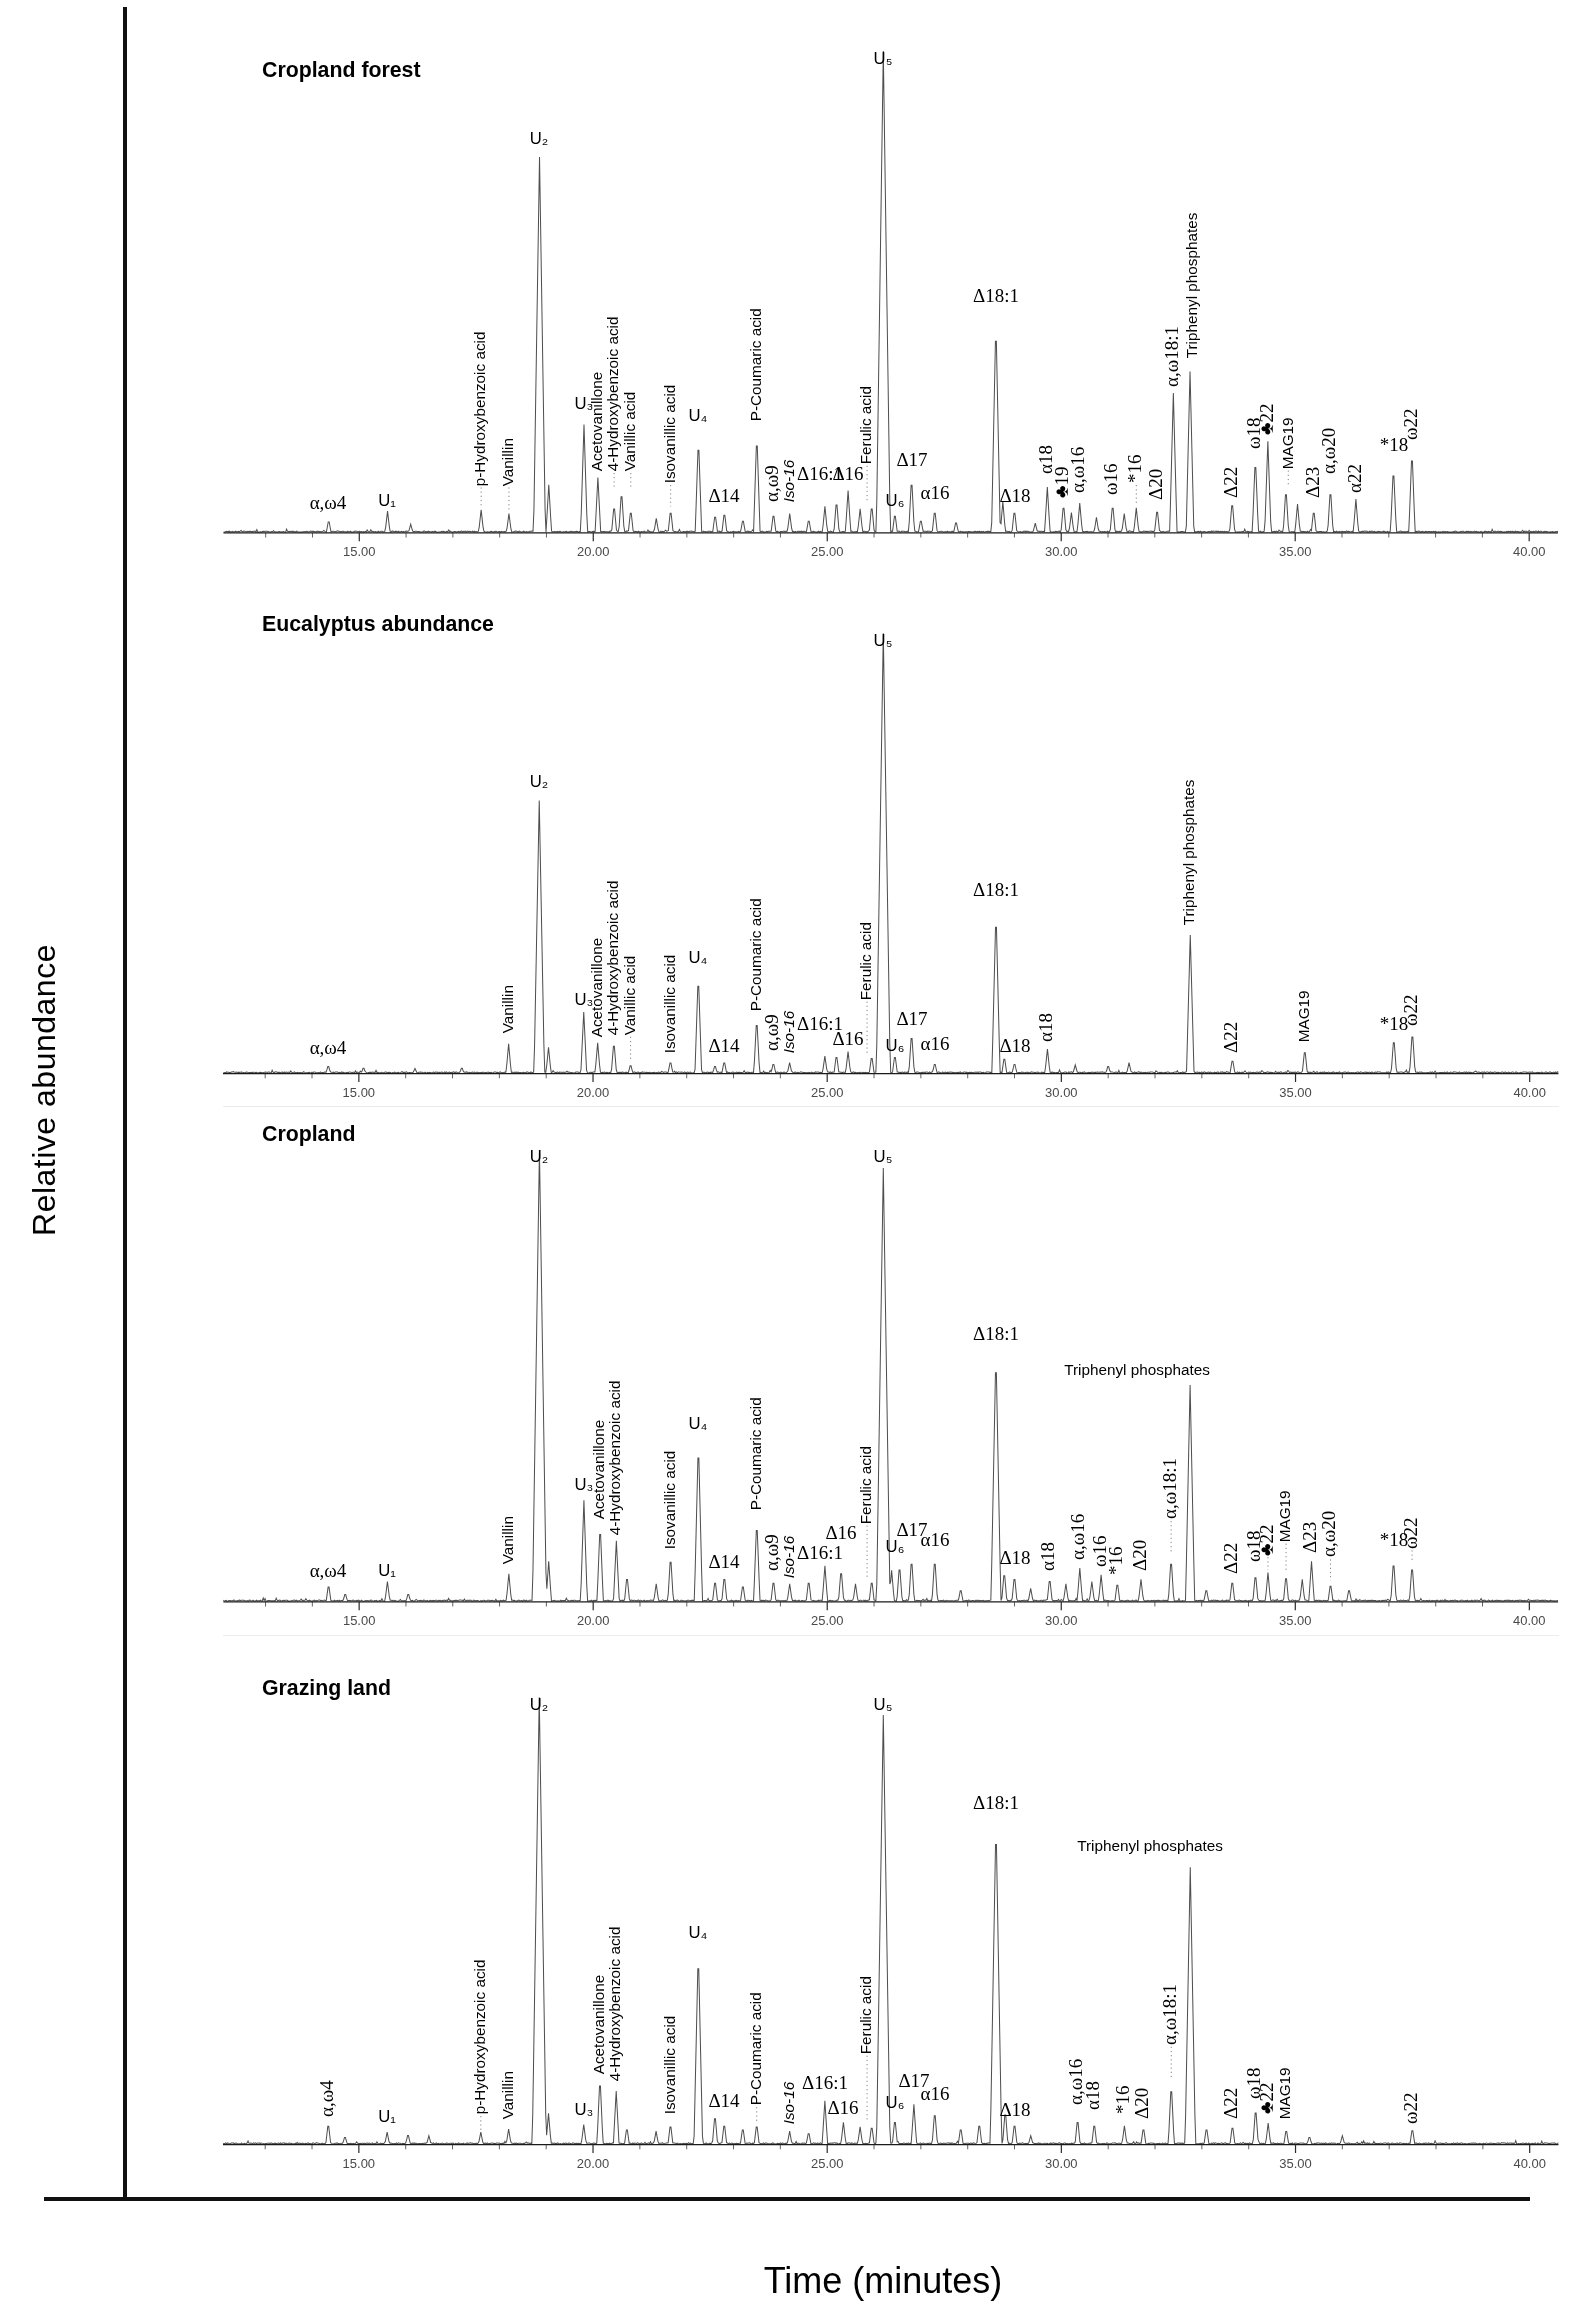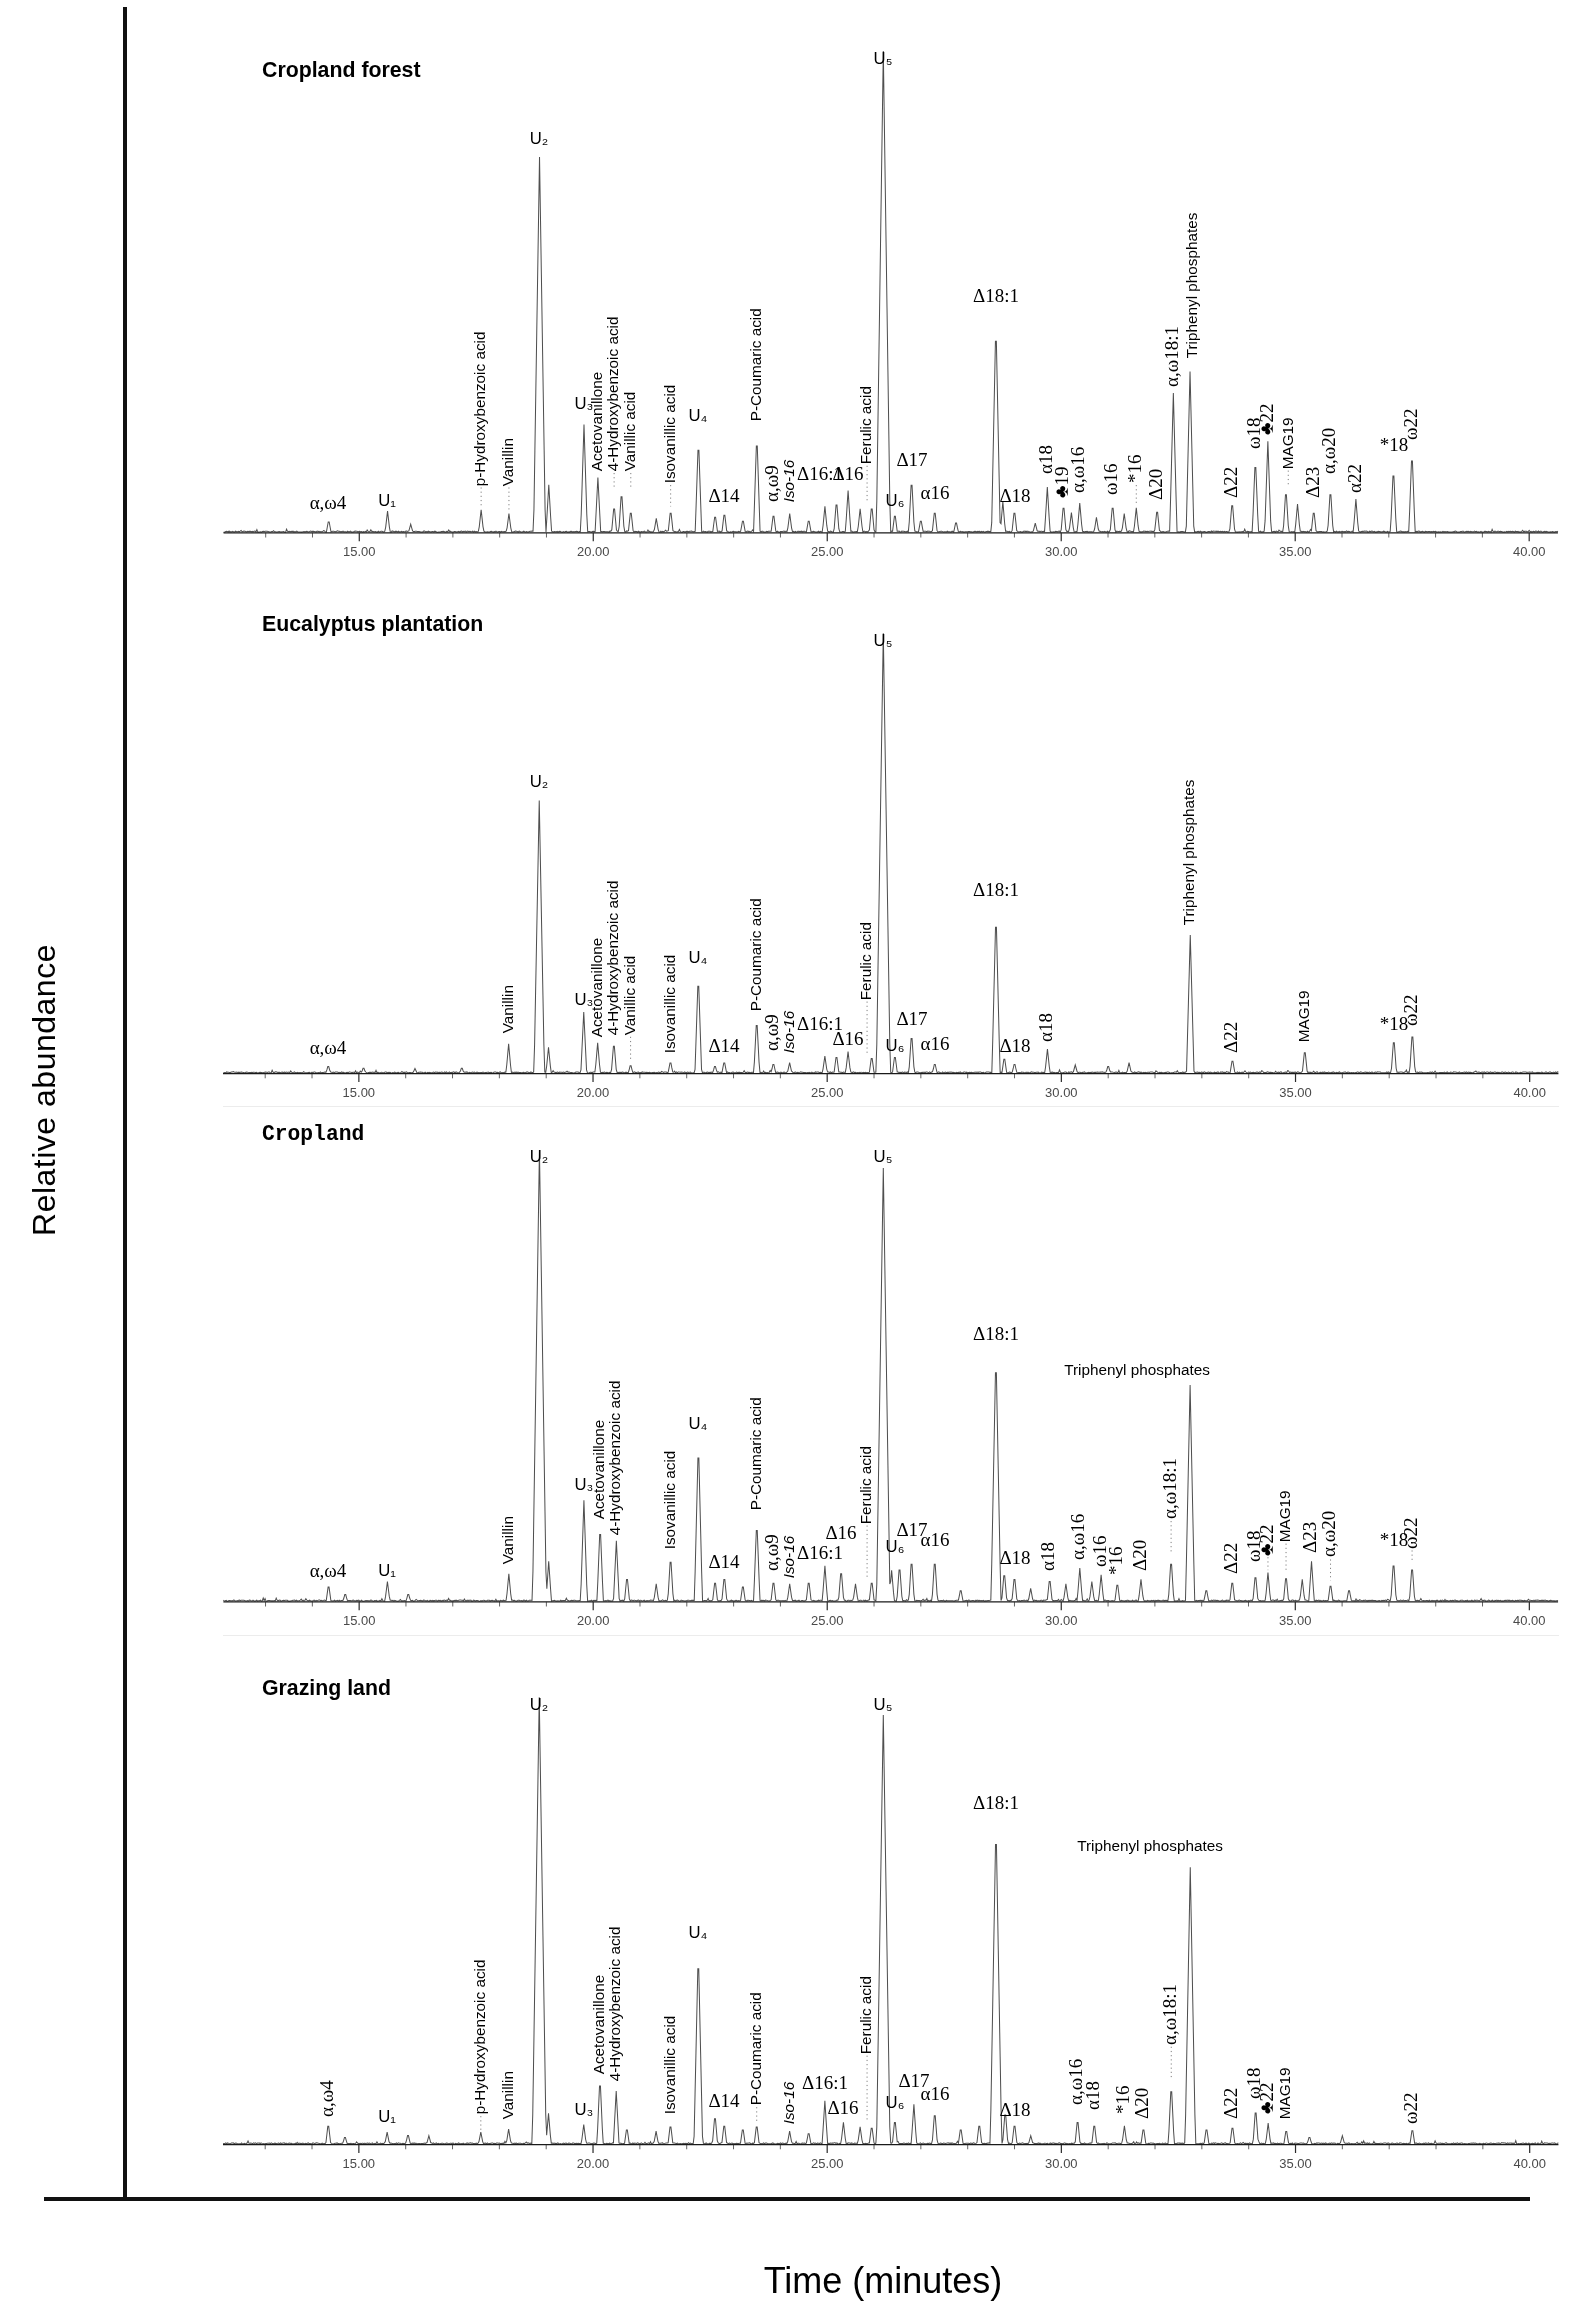--- a/index.html
+++ b/index.html
@@ -180,21 +180,21 @@
         <div class="lab s" style="left: 689px; bottom: 83px;">Δ17</div>
         <div class="lab s" style="left: 712px; bottom: 58px;">α16</div>
         <div class="lab s" style="left: 773px; bottom: 212px;">Δ18:1</div>
         <div class="lab s" style="left: 792px; bottom: 56px;">Δ18</div>
         <div class="lab v s" style="left: 832px; bottom: 69px;">α18</div>
         <div class="lab v" style="left: 973px; bottom: 186px;">Triphenyl phosphates</div>
         <div class="lab v s" style="left: 1017px; bottom: 58px;">Δ22</div>
         <div class="lab v" style="left: 1088px; bottom: 69px;">MAG19</div>
         <div class="lab s" style="left: 1171px; bottom: 78px;">*18</div>
         <div class="lab v s" style="left: 1197px; bottom: 85px;">ω22</div>
-        <div class="ptitle" style="top: -21px;">Eucalyptus plantation</div>
+        <div class="ptitle" style="top: -21px;">Eucalyptus abundance</div>
       </div>
       <div class="panel" style="top: 1150px; height: 489px;">
         <svg width="1341" height="488" viewBox="0 0 2892 1053">
           <polyline points="0,971.4 2,973.2 4,972.5 6,971.6 8,973.5 10,973.5 12,972.0 14,972.1 16,972.4 18,972.6 20,972.7 22,971.3 24,971.7 26,973.3 28,972.9 30,972.3 32,973.1 34,970.9 36,972.4 38,971.5 40,971.5 42,971.5 44,971.6 46,971.9 48,973.1 50,973.0 52,972.2 54,973.5 56,971.2 58,971.4 60,972.7 62,973.2 64,971.5 66,972.9 68,973.4 70,972.6 72,971.3 74,973.4 76,972.8 78,972.4 80,971.2 82,973.3 84,972.7 86,966.9 88,972.5 90,967.8 92,973.3 94,973.5 96,972.2 98,972.1 100,971.9 102,972.7 104,972.9 106,972.8 108,972.9 110,972.2 112,972.8 114,967.0 116,971.5 118,972.7 120,971.5 122,971.2 124,973.1 126,973.2 128,971.9 130,971.4 132,972.0 134,971.6 136,971.4 138,971.7 140,973.4 142,973.2 144,973.5 146,972.4 148,972.4 150,971.6 152,971.5 154,971.3 156,972.8 158,971.4 160,973.0 162,972.8 164,972.5 166,971.2 168,969.1 170,972.6 172,971.4 174,973.2 176,971.8 178,968.3 180,971.3 182,972.0 184,973.1 186,971.2 188,972.6 190,973.3 192,973.4 194,971.8 196,971.2 198,973.3 200,971.9 202,973.1 204,971.8 206,971.1 208,971.2 210,972.5 212,971.9 214,972.9 216,971.8 218,971.1 220,972.0 222,972.1 224,957.7 226,943.2 228,943.2 230,957.7 232,972.1 234,972.4 236,973.3 238,972.6 240,971.3 242,973.3 244,972.3 246,971.5 248,973.4 250,971.3 252,973.5 254,972.0 256,972.0 258,971.9 260,966.8 262,959.3 264,959.3 266,966.8 268,973.0 270,972.1 272,972.1 274,972.1 276,972.5 278,971.9 280,971.1 282,972.1 284,972.4 286,973.2 288,971.8 290,972.3 292,971.2 294,973.0 296,973.2 298,971.3 300,973.1 302,973.5 304,973.4 306,972.4 308,971.9 310,972.5 312,972.2 314,973.0 316,972.8 318,971.3 320,971.5 322,972.9 324,973.5 326,972.1 328,972.4 330,971.9 332,973.4 334,973.1 336,973.1 338,971.6 340,972.9 342,968.3 344,972.3 346,973.2 348,973.4 350,963.3 352,947.2 354,931.1 356,947.2 358,963.3 360,971.4 362,971.4 364,971.9 366,971.8 368,973.4 370,971.6 372,972.6 374,972.9 376,973.5 378,973.0 380,971.7 382,969.9 384,972.9 386,972.9 388,972.9 390,972.3 392,972.8 394,973.3 396,966.8 398,959.3 400,959.3 402,966.8 404,971.8 406,972.3 408,971.5 410,973.5 412,973.3 414,971.9 416,969.7 418,971.3 420,972.4 422,972.3 424,971.9 426,971.8 428,972.7 430,972.9 432,971.1 434,971.4 436,972.9 438,973.1 440,971.7 442,973.4 444,973.5 446,971.7 448,972.1 450,973.2 452,971.9 454,972.8 456,971.9 458,971.4 460,971.5 462,973.2 464,971.5 466,972.1 468,971.7 470,973.4 472,971.7 474,973.0 476,971.3 478,971.4 480,972.5 482,971.2 484,972.1 486,967.8 488,971.6 490,971.8 492,973.2 494,972.8 496,973.1 498,971.6 500,972.5 502,971.3 504,971.9 506,972.6 508,971.4 510,971.2 512,971.1 514,971.6 516,971.6 518,972.7 520,968.9 522,972.1 524,972.8 526,971.4 528,972.7 530,971.2 532,971.9 534,971.2 536,973.4 538,973.3 540,971.2 542,972.1 544,973.1 546,972.2 548,972.1 550,972.6 552,973.5 554,973.1 556,972.1 558,973.3 560,971.8 562,971.4 564,972.2 566,973.0 568,972.6 570,971.6 572,971.7 574,971.7 576,973.2 578,971.9 580,971.6 582,972.5 584,972.5 586,973.3 588,969.6 590,973.4 592,972.5 594,972.7 596,973.5 598,971.5 600,972.2 602,972.8 604,971.4 606,972.0 608,972.7 610,971.9 612,957.6 614,936.1 616,914.5 618,936.1 620,957.6 622,971.4 624,971.1 626,972.3 628,971.6 630,972.9 632,973.4 634,972.9 636,971.7 638,971.4 640,972.1 642,972.6 644,972.2 646,973.2 648,971.3 650,971.6 652,973.2 654,971.5 656,973.4 658,973.4 660,971.5 662,971.5 664,971.5 666,971.7 668,910.0 670,780.0 672,650.0 674,520.0 676,390.0 678,260.0 680,130.0 682,0.0 684,130.0 686,260.0 688,390.0 690,520.0 692,650.0 694,780.0 696,910.0 698,946.7 700,917.0 702,887.3 704,917.0 706,946.7 708,973.2 710,972.6 712,972.5 714,971.5 716,972.3 718,973.4 720,972.9 722,972.6 724,972.9 726,973.3 728,971.3 730,973.1 732,972.2 734,972.0 736,972.3 738,972.0 740,967.2 742,971.1 744,971.9 746,972.7 748,973.2 750,972.2 752,971.8 754,972.7 756,971.6 758,971.6 760,972.2 762,972.5 764,972.6 766,972.8 768,972.0 770,972.1 772,937.2 774,876.7 776,816.1 778,755.6 780,816.1 782,876.7 784,937.2 786,973.3 788,973.0 790,972.5 792,973.0 794,971.4 796,973.4 798,972.0 800,971.8 802,972.7 804,971.7 806,972.0 808,930.8 810,880.2 812,829.7 814,829.7 816,880.2 818,930.8 820,972.8 822,973.3 824,972.4 826,973.1 828,972.0 830,971.2 832,973.3 834,972.2 836,973.4 838,973.2 840,973.2 842,967.7 844,926.3 846,884.8 848,843.4 850,884.8 852,926.3 854,967.7 856,973.4 858,971.7 860,971.9 862,971.3 864,973.5 866,968.7 868,947.8 870,926.9 872,926.9 874,947.8 876,968.7 878,973.0 880,971.1 882,971.7 884,972.4 886,971.4 888,971.8 890,972.1 892,973.1 894,971.7 896,971.2 898,973.0 900,971.4 902,971.8 904,973.2 906,972.4 908,971.4 910,973.4 912,973.1 914,972.1 916,972.8 918,972.6 920,972.2 922,971.3 924,971.7 926,971.5 928,972.3 930,964.9 932,950.4 934,936.0 936,950.4 938,964.9 940,973.0 942,972.8 944,973.1 946,971.7 948,970.6 950,972.7 952,972.7 954,971.5 956,972.8 958,971.5 960,957.2 962,923.4 964,889.5 966,889.5 968,923.4 970,957.2 972,973.0 974,971.3 976,973.3 978,971.3 980,971.2 982,972.3 984,973.5 986,973.4 988,971.3 990,972.3 992,972.5 994,972.4 996,973.4 998,972.7 1000,972.2 1002,971.5 1004,971.4 1006,971.8 1008,972.5 1010,971.6 1012,971.8 1014,971.8 1016,971.9 1018,909.7 1020,828.1 1022,746.4 1024,664.8 1026,664.8 1028,746.4 1030,828.1 1032,909.7 1034,973.3 1036,972.8 1038,971.9 1040,972.3 1042,973.0 1044,971.5 1046,967.6 1048,972.9 1050,972.3 1052,973.2 1054,972.2 1056,970.6 1058,952.8 1060,935.1 1062,935.1 1064,952.8 1066,970.6 1068,973.0 1070,972.9 1072,972.1 1074,972.3 1076,968.7 1078,947.8 1080,926.9 1082,926.9 1084,947.8 1086,968.7 1088,972.5 1090,973.2 1092,973.2 1094,972.9 1096,971.3 1098,971.9 1100,973.2 1102,972.9 1104,973.0 1106,971.5 1108,972.1 1110,973.3 1112,972.4 1114,973.2 1116,972.1 1118,957.7 1120,943.2 1122,943.2 1124,957.7 1126,971.5 1128,972.4 1130,972.8 1132,971.1 1134,972.3 1136,972.3 1138,973.2 1140,971.7 1142,973.3 1144,972.9 1146,926.3 1148,873.6 1150,821.0 1152,821.0 1154,873.6 1156,926.3 1158,971.9 1160,973.0 1162,971.5 1164,972.6 1166,971.5 1168,972.8 1170,971.1 1172,971.5 1174,971.8 1176,973.3 1178,973.2 1180,972.0 1182,970.6 1184,952.8 1186,935.1 1188,935.1 1190,952.8 1192,970.6 1194,972.5 1196,971.6 1198,971.6 1200,972.5 1202,972.5 1204,972.7 1206,972.6 1208,972.1 1210,973.3 1212,971.9 1214,973.2 1216,972.8 1218,964.9 1220,950.4 1222,936.0 1224,950.4 1226,964.9 1228,972.0 1230,972.1 1232,972.1 1234,971.4 1236,973.5 1238,972.7 1240,972.4 1242,971.3 1244,973.5 1246,973.0 1248,972.0 1250,972.2 1252,972.9 1254,973.0 1256,971.7 1258,970.6 1260,952.8 1262,935.1 1264,935.1 1266,952.8 1268,970.6 1270,971.9 1272,972.8 1274,971.7 1276,973.2 1278,973.0 1280,973.0 1282,972.8 1284,971.4 1286,972.0 1288,971.6 1290,971.5 1292,972.5 1294,950.8 1296,923.9 1298,897.0 1300,923.9 1302,950.8 1304,972.8 1306,973.1 1308,971.9 1310,971.6 1312,973.0 1314,972.2 1316,973.1 1318,973.0 1320,973.0 1322,972.8 1324,971.3 1326,971.4 1328,965.5 1330,940.0 1332,914.6 1334,914.6 1336,940.0 1338,965.5 1340,971.4 1342,971.6 1344,973.5 1346,973.2 1348,971.6 1350,971.5 1352,973.2 1354,971.5 1356,971.9 1358,971.4 1360,964.9 1362,950.4 1364,936.0 1366,950.4 1368,964.9 1370,973.2 1372,972.6 1374,971.7 1376,971.5 1378,973.2 1380,972.3 1382,971.3 1384,973.1 1386,971.2 1388,972.8 1390,972.4 1392,971.2 1394,970.6 1396,952.8 1398,935.1 1400,935.1 1402,952.8 1404,970.6 1406,971.7 1408,972.5 1410,936.5 1412,808.3 1414,680.1 1416,551.9 1418,423.7 1420,295.4 1422,167.2 1424,39.0 1426,167.2 1428,295.4 1430,423.7 1432,551.9 1434,680.1 1436,808.3 1438,936.5 1440,930.7 1442,906.8 1444,930.7 1446,954.6 1448,972.0 1450,973.0 1452,973.3 1454,963.0 1456,934.6 1458,906.3 1460,906.3 1462,934.6 1464,963.0 1466,972.6 1468,971.9 1470,972.4 1472,973.3 1474,970.5 1476,971.8 1478,971.4 1480,958.8 1482,926.3 1484,893.8 1486,893.8 1488,926.3 1490,958.8 1492,972.9 1494,973.0 1496,971.7 1498,972.1 1500,971.9 1502,972.2 1504,973.0 1506,971.9 1508,971.4 1510,969.6 1512,972.6 1514,971.1 1516,971.7 1518,967.8 1520,973.4 1522,971.8 1524,973.3 1526,971.6 1528,973.2 1530,958.8 1532,926.3 1534,893.8 1536,893.8 1538,926.3 1540,958.8 1542,971.3 1544,972.7 1546,972.4 1548,972.1 1550,972.0 1552,972.7 1554,971.3 1556,973.1 1558,973.4 1560,971.7 1562,972.4 1564,972.5 1566,972.7 1568,972.6 1570,972.4 1572,972.4 1574,972.7 1576,973.0 1578,972.9 1580,972.2 1582,971.6 1584,971.5 1586,971.5 1588,962.3 1590,951.3 1592,951.3 1594,962.3 1596,973.0 1598,973.1 1600,972.5 1602,971.9 1604,971.6 1606,973.1 1608,971.3 1610,971.5 1612,973.5 1614,972.7 1616,972.0 1618,972.3 1620,972.7 1622,973.4 1624,971.4 1626,972.4 1628,971.2 1630,972.8 1632,971.6 1634,972.4 1636,972.2 1638,972.5 1640,971.6 1642,973.3 1644,972.7 1646,972.9 1648,972.7 1650,972.0 1652,972.1 1654,971.8 1656,971.3 1658,892.6 1660,789.6 1662,686.5 1664,583.5 1666,480.5 1668,480.5 1670,583.5 1672,686.5 1674,789.6 1676,892.6 1678,972.3 1680,966.6 1682,942.7 1684,918.7 1686,918.7 1688,942.7 1690,966.6 1692,972.1 1694,972.0 1696,973.2 1698,971.6 1700,972.0 1702,967.8 1704,947.8 1706,926.9 1708,926.9 1710,947.8 1712,968.7 1714,972.4 1716,972.5 1718,972.0 1720,973.4 1722,972.2 1724,972.2 1726,972.2 1728,971.2 1730,972.4 1732,972.1 1734,971.2 1736,973.4 1738,967.8 1740,956.8 1742,945.8 1744,956.8 1746,967.8 1748,973.4 1750,971.3 1752,972.0 1754,971.5 1756,973.1 1758,972.4 1760,972.4 1762,972.9 1764,971.5 1766,971.5 1768,973.5 1770,971.3 1772,971.7 1774,971.4 1776,970.4 1778,969.7 1780,950.4 1782,931.0 1784,931.0 1786,950.4 1788,969.7 1790,972.4 1792,972.3 1794,972.8 1796,972.1 1798,971.9 1800,972.0 1802,969.7 1804,973.4 1806,972.3 1808,970.1 1810,971.8 1812,973.0 1814,964.9 1816,950.4 1818,936.0 1820,950.4 1822,964.9 1824,973.3 1826,971.8 1828,972.2 1830,972.5 1832,972.5 1834,972.9 1836,972.2 1838,972.1 1840,967.8 1842,972.1 1844,952.7 1846,927.3 1848,901.9 1850,927.3 1852,952.7 1854,972.2 1856,971.8 1858,972.4 1860,973.1 1862,971.9 1864,968.5 1866,973.4 1868,971.6 1870,963.3 1872,947.2 1874,931.1 1876,947.2 1878,963.3 1880,972.0 1882,972.1 1884,971.8 1886,972.4 1888,972.2 1890,958.3 1892,937.4 1894,916.5 1896,937.4 1898,958.3 1900,973.1 1902,971.3 1904,971.7 1906,973.0 1908,971.9 1910,972.0 1912,973.3 1914,972.9 1916,972.6 1918,972.0 1920,973.3 1922,972.8 1924,971.2 1926,955.3 1928,939.2 1930,939.2 1932,955.3 1934,971.4 1936,973.4 1938,971.6 1940,972.5 1942,972.7 1944,973.4 1946,972.2 1948,973.4 1950,971.7 1952,971.7 1954,973.2 1956,972.5 1958,973.0 1960,973.1 1962,971.3 1964,973.3 1966,973.1 1968,971.7 1970,971.3 1972,973.4 1974,973.3 1976,961.7 1978,944.0 1980,926.3 1982,944.0 1984,961.7 1986,971.2 1988,973.4 1990,972.8 1992,973.5 1994,971.8 1996,972.6 1998,972.6 2000,973.3 2002,971.6 2004,972.5 2006,971.9 2008,971.7 2010,973.4 2012,971.6 2014,972.6 2016,971.6 2018,971.8 2020,972.1 2022,972.5 2024,972.4 2026,972.0 2028,971.3 2030,973.0 2032,971.5 2034,972.1 2036,971.6 2038,973.1 2040,958.8 2042,926.3 2044,893.8 2046,893.8 2048,926.3 2050,958.8 2052,973.3 2054,973.2 2056,972.9 2058,972.5 2060,973.1 2062,968.2 2064,973.4 2066,973.4 2068,973.2 2070,972.1 2072,973.1 2074,972.7 2076,972.0 2078,889.0 2080,793.5 2082,698.0 2084,602.5 2086,507.0 2088,602.5 2090,698.0 2092,793.5 2094,889.0 2096,972.1 2098,972.9 2100,971.6 2102,973.1 2104,972.3 2106,972.1 2108,971.4 2110,972.0 2112,971.6 2114,973.3 2116,971.4 2118,962.3 2120,951.3 2122,951.3 2124,962.3 2126,972.1 2128,972.4 2130,973.2 2132,971.3 2134,972.3 2136,971.2 2138,972.2 2140,971.2 2142,972.4 2144,971.4 2146,972.0 2148,972.6 2150,973.0 2152,973.1 2154,971.8 2156,971.2 2158,973.2 2160,972.8 2162,973.1 2164,971.3 2166,971.9 2168,971.1 2170,972.9 2172,970.6 2174,952.8 2176,935.1 2178,935.1 2180,952.8 2182,970.6 2184,971.6 2186,972.3 2188,972.9 2190,972.0 2192,971.3 2194,972.1 2196,972.2 2198,973.3 2200,972.8 2202,973.3 2204,972.2 2206,971.7 2208,973.2 2210,973.2 2212,972.3 2214,973.5 2216,971.6 2218,971.7 2220,972.6 2222,967.7 2224,945.3 2226,922.8 2228,922.8 2230,945.3 2232,967.7 2234,971.5 2236,972.5 2238,972.3 2240,973.1 2242,972.7 2244,972.5 2246,973.2 2248,971.4 2250,956.5 2252,934.1 2254,911.6 2256,934.1 2258,956.5 2260,971.8 2262,972.2 2264,971.2 2266,971.1 2268,972.7 2270,971.3 2272,972.2 2274,969.4 2276,973.4 2278,973.4 2280,972.3 2282,972.1 2284,971.5 2286,972.3 2288,968.3 2290,946.8 2292,925.3 2294,925.3 2296,946.8 2298,968.3 2300,972.2 2302,973.4 2304,973.4 2306,971.1 2308,971.1 2310,972.6 2312,972.2 2314,971.7 2316,973.1 2318,972.7 2320,971.5 2322,971.3 2324,961.7 2326,944.0 2328,926.3 2330,944.0 2332,961.7 2334,971.1 2336,971.1 2338,971.8 2340,973.1 2342,973.4 2344,946.7 2346,917.0 2348,887.3 2350,917.0 2352,946.7 2354,972.6 2356,973.5 2358,971.4 2360,972.0 2362,972.0 2364,971.1 2366,973.4 2368,971.8 2370,973.5 2372,972.7 2374,971.8 2376,973.1 2378,972.3 2380,972.8 2382,972.3 2384,971.8 2386,956.7 2388,941.6 2390,941.6 2392,956.7 2394,971.8 2396,971.3 2398,971.9 2400,972.9 2402,972.7 2404,973.3 2406,971.2 2408,972.0 2410,973.0 2412,973.3 2414,973.1 2416,973.2 2418,972.6 2420,972.4 2422,972.4 2424,973.2 2426,962.3 2428,951.3 2430,951.3 2432,962.3 2434,972.0 2436,972.7 2438,972.7 2440,972.6 2442,973.2 2444,968.9 2446,972.8 2448,971.1 2450,972.7 2452,970.2 2454,971.4 2456,972.2 2458,972.4 2460,971.7 2462,972.2 2464,971.3 2466,971.9 2468,973.2 2470,971.9 2472,972.7 2474,971.7 2476,972.0 2478,971.8 2480,971.7 2482,971.9 2484,972.0 2486,972.2 2488,973.2 2490,973.1 2492,972.4 2494,972.2 2496,972.7 2498,973.1 2500,971.7 2502,972.5 2504,971.6 2506,971.9 2508,971.1 2510,972.5 2512,969.5 2514,970.2 2516,972.0 2518,972.2 2520,960.2 2522,929.1 2524,897.9 2526,897.9 2528,929.1 2530,960.2 2532,971.3 2534,971.9 2536,972.6 2538,972.5 2540,971.2 2542,972.1 2544,972.6 2546,971.3 2548,972.5 2550,972.1 2552,971.9 2554,971.7 2556,971.3 2558,972.9 2560,963.0 2562,934.6 2564,906.3 2566,906.3 2568,934.6 2570,963.0 2572,972.1 2574,972.7 2576,971.7 2578,972.1 2580,972.8 2582,971.2 2584,967.7 2586,971.8 2588,972.4 2590,971.9 2592,972.4 2594,972.5 2596,972.1 2598,972.3 2600,973.3 2602,971.6 2604,973.2 2606,973.0 2608,971.7 2610,973.2 2612,972.3 2614,972.8 2616,972.7 2618,971.7 2620,971.8 2622,973.3 2624,973.4 2626,971.6 2628,973.5 2630,971.2 2632,971.8 2634,973.2 2636,969.7 2638,973.1 2640,971.7 2642,972.4 2644,973.4 2646,972.8 2648,971.7 2650,973.1 2652,971.5 2654,972.4 2656,971.6 2658,971.2 2660,972.6 2662,972.2 2664,973.0 2666,973.3 2668,972.5 2670,971.4 2672,971.5 2674,971.7 2676,972.5 2678,973.2 2680,972.2 2682,972.8 2684,971.5 2686,973.4 2688,972.4 2690,972.6 2692,973.1 2694,971.4 2696,973.1 2698,973.1 2700,971.2 2702,972.1 2704,971.7 2706,971.6 2708,972.3 2710,972.8 2712,971.2 2714,968.1 2716,972.3 2718,971.8 2720,972.2 2722,971.1 2724,973.4 2726,973.0 2728,973.1 2730,971.3 2732,972.1 2734,973.3 2736,973.1 2738,971.4 2740,972.6 2742,973.3 2744,971.7 2746,972.5 2748,971.3 2750,973.1 2752,971.9 2754,972.4 2756,971.8 2758,973.3 2760,972.9 2762,973.0 2764,972.1 2766,971.7 2768,972.3 2770,971.2 2772,971.8 2774,971.8 2776,971.8 2778,972.9 2780,972.0 2782,971.4 2784,972.5 2786,973.3 2788,971.5 2790,972.4 2792,971.8 2794,972.3 2796,971.1 2798,972.2 2800,971.3 2802,972.3 2804,972.0 2806,973.2 2808,971.6 2810,972.8 2812,972.8 2814,972.0 2816,969.3 2818,971.6 2820,971.5 2822,972.1 2824,972.0 2826,972.4 2828,971.2 2830,973.0 2832,971.3 2834,971.5 2836,971.3 2838,971.7 2840,972.3 2842,972.2 2844,971.8 2846,971.8 2848,971.7 2850,972.2 2852,971.3 2854,972.0 2856,971.9 2858,972.7 2860,973.5 2862,971.9 2864,971.4 2866,972.0 2868,972.5 2870,972.8 2872,972.9 2874,973.2 2876,972.6 2878,972.5 2880,972.2" fill="none" stroke="#4f4f4f" stroke-width="2.2"></polyline>
           <line x1="0" y1="975" x2="2880" y2="975" stroke="#1a1a1a" stroke-width="3"></line>
           <line x1="91" y1="975" x2="91" y2="985" stroke="#2a2a2a" stroke-width="1.6"></line>
           <line x1="192" y1="975" x2="192" y2="985" stroke="#2a2a2a" stroke-width="1.6"></line>
           <line x1="394" y1="975" x2="394" y2="985" stroke="#2a2a2a" stroke-width="1.6"></line>
           <line x1="495" y1="975" x2="495" y2="985" stroke="#2a2a2a" stroke-width="1.6"></line>
           <line x1="596" y1="975" x2="596" y2="985" stroke="#2a2a2a" stroke-width="1.6"></line>
@@ -264,21 +264,21 @@
         <div class="lab v s" style="left: 956px; bottom: 120px;">α,ω18:1</div>
         <div class="lab" style="left: 914px; bottom: 262px;">Triphenyl phosphates</div>
         <div class="lab v s" style="left: 1017px; bottom: 65px;">Δ22</div>
         <div class="lab v s" style="left: 1040px; bottom: 77px;">ω18</div>
         <div class="lab v s" style="left: 1053px; bottom: 83px;">♣22</div>
         <div class="lab v" style="left: 1069px; bottom: 97px;">MAG19</div>
         <div class="lab v s" style="left: 1096px; bottom: 86px;">Δ23</div>
         <div class="lab v s" style="left: 1115px; bottom: 82px;">α,ω20</div>
         <div class="lab s" style="left: 1171px; bottom: 90px;">*18</div>
         <div class="lab v s" style="left: 1197px; bottom: 90px;">ω22</div>
-        <div class="ptitle" style="top: -28px; font-family: Liberation Mono, monospace;">Cropland</div>
+        <div class="ptitle" style="top: -28px;">Cropland</div>
       </div>
       <div class="panel" style="top: 1697px; height: 485px;">
         <svg width="1341" height="484" viewBox="0 0 2892 1043">
           <polyline points="0,962.6 2,963.0 4,962.7 6,961.4 8,962.8 10,961.3 12,962.2 14,962.8 16,963.3 18,961.3 20,961.6 22,961.2 24,963.0 26,961.8 28,961.6 30,962.2 32,963.4 34,963.2 36,963.0 38,963.5 40,961.3 42,963.4 44,963.2 46,962.1 48,963.0 50,962.6 52,961.6 54,957.3 56,962.0 58,961.9 60,961.5 62,962.2 64,962.7 66,961.2 68,962.4 70,961.2 72,962.7 74,961.5 76,962.1 78,961.2 80,963.3 82,961.2 84,962.3 86,963.3 88,962.5 90,963.4 92,962.5 94,962.4 96,962.0 98,962.1 100,961.6 102,962.9 104,961.3 106,962.5 108,962.4 110,963.2 112,961.5 114,963.1 116,962.4 118,962.0 120,961.4 122,963.4 124,961.3 126,962.6 128,962.0 130,961.5 132,961.2 134,963.3 136,961.7 138,963.0 140,962.7 142,961.9 144,961.4 146,962.3 148,962.2 150,963.4 152,963.2 154,963.3 156,961.7 158,963.3 160,960.1 162,962.9 164,961.4 166,962.3 168,962.1 170,963.2 172,961.6 174,962.3 176,963.5 178,962.1 180,963.0 182,962.1 184,961.3 186,962.7 188,962.7 190,963.2 192,963.0 194,961.2 196,961.8 198,963.3 200,961.3 202,961.2 204,961.5 206,962.2 208,962.6 210,963.3 212,963.1 214,961.7 216,963.5 218,962.7 220,963.0 222,960.6 224,943.1 226,925.5 228,925.5 230,943.1 232,960.6 234,962.3 236,963.0 238,963.4 240,962.7 242,962.1 244,962.1 246,961.3 248,962.3 250,962.5 252,963.5 254,962.3 256,961.9 258,962.0 260,956.8 262,949.4 264,949.4 266,956.8 268,962.8 270,962.7 272,962.4 274,962.4 276,962.2 278,963.5 280,962.8 282,962.8 284,963.2 286,962.4 288,959.0 290,961.6 292,962.6 294,962.7 296,962.2 298,963.0 300,961.9 302,962.1 304,963.4 306,961.8 308,962.8 310,961.8 312,961.3 314,962.3 316,961.4 318,963.0 320,962.3 322,961.4 324,963.3 326,962.9 328,962.3 330,963.3 332,958.8 334,962.4 336,962.9 338,962.9 340,961.7 342,963.5 344,962.4 346,963.3 348,961.1 350,958.4 352,948.2 354,938.0 356,948.2 358,958.4 360,961.9 362,961.5 364,962.1 366,962.4 368,963.1 370,962.6 372,963.0 374,961.4 376,963.1 378,961.1 380,962.2 382,962.1 384,962.6 386,963.0 388,962.1 390,962.4 392,962.8 394,961.3 396,954.7 398,945.5 400,945.5 402,954.7 404,962.3 406,963.2 408,961.4 410,963.2 412,960.8 414,963.3 416,961.5 418,962.7 420,962.9 422,962.5 424,962.5 426,963.1 428,962.7 430,962.7 432,962.3 434,961.6 436,962.6 438,961.4 440,960.5 442,953.1 444,945.7 446,953.1 448,960.5 450,961.6 452,962.3 454,961.3 456,963.2 458,962.3 460,961.4 462,963.3 464,962.1 466,962.8 468,963.2 470,962.4 472,962.1 474,962.1 476,963.0 478,963.1 480,962.5 482,961.7 484,962.0 486,962.6 488,962.9 490,961.9 492,962.1 494,962.7 496,961.3 498,963.3 500,963.4 502,962.1 504,963.3 506,962.9 508,961.2 510,962.6 512,963.3 514,962.8 516,963.4 518,961.7 520,963.4 522,963.3 524,962.6 526,961.7 528,961.7 530,962.3 532,961.5 534,961.2 536,962.0 538,961.7 540,962.7 542,962.5 544,963.1 546,961.8 548,963.1 550,961.7 552,958.4 554,948.2 556,938.0 558,948.2 560,958.4 562,963.1 564,961.9 566,961.4 568,963.5 570,961.3 572,963.1 574,962.7 576,962.7 578,962.1 580,961.5 582,961.4 584,963.4 586,962.3 588,963.0 590,961.4 592,961.6 594,962.1 596,961.6 598,963.1 600,962.0 602,963.3 604,961.4 606,963.0 608,957.9 610,961.2 612,956.5 614,943.9 616,931.2 618,943.9 620,956.5 622,961.4 624,961.7 626,962.8 628,961.8 630,963.1 632,961.1 634,962.8 636,962.7 638,962.1 640,961.9 642,962.2 644,963.0 646,963.2 648,962.0 650,962.7 652,961.4 654,959.2 656,961.6 658,961.2 660,961.9 662,962.6 664,961.4 666,962.7 668,900.7 670,772.0 672,643.3 674,514.7 676,386.0 678,257.3 680,128.7 682,0.0 684,128.7 686,257.3 688,386.0 690,514.7 692,643.3 694,772.0 696,900.7 698,944.9 700,921.2 702,897.5 704,921.2 706,944.9 708,961.7 710,961.5 712,962.5 714,961.7 716,962.5 718,961.9 720,963.0 722,961.3 724,962.6 726,963.5 728,962.8 730,963.4 732,963.0 734,961.6 736,962.7 738,962.1 740,961.6 742,963.1 744,962.6 746,961.4 748,961.8 750,963.3 752,963.2 754,961.5 756,961.3 758,962.6 760,962.7 762,962.0 764,962.4 766,961.9 768,962.5 770,962.3 772,963.0 774,953.4 776,937.5 778,921.6 780,937.5 782,953.4 784,961.8 786,962.1 788,961.6 790,961.3 792,962.0 794,962.4 796,963.3 798,961.9 800,961.5 802,962.0 804,963.0 806,961.9 808,929.6 810,883.9 812,838.3 814,838.3 816,883.9 818,929.6 820,961.6 822,962.7 824,963.0 826,962.6 828,962.1 830,963.0 832,962.4 834,961.8 836,962.9 838,962.8 840,961.1 842,961.3 844,923.9 846,886.6 848,849.2 850,886.6 852,923.9 854,961.3 856,962.3 858,961.6 860,962.9 862,962.7 864,962.4 866,962.1 868,947.8 870,933.5 872,933.5 874,947.8 876,962.1 878,961.5 880,962.6 882,962.9 884,961.4 886,962.8 888,961.5 890,962.2 892,962.6 894,961.2 896,962.0 898,963.0 900,962.6 902,961.1 904,962.7 906,963.0 908,962.5 910,959.9 912,962.7 914,962.4 916,962.2 918,961.2 920,963.0 922,958.9 924,963.3 926,961.9 928,961.5 930,957.9 932,947.0 934,936.0 936,947.0 938,957.9 940,962.4 942,961.9 944,962.2 946,961.4 948,961.2 950,963.4 952,963.0 954,961.7 956,961.4 958,961.3 960,960.9 962,944.0 964,927.1 966,927.1 968,944.0 970,960.9 972,961.5 974,961.4 976,962.2 978,962.7 980,961.5 982,963.4 984,963.1 986,962.8 988,962.9 990,963.2 992,962.5 994,962.2 996,962.9 998,962.3 1000,962.7 1002,962.8 1004,960.9 1006,962.9 1008,961.6 1010,963.1 1012,962.7 1014,963.4 1016,946.9 1018,856.6 1020,766.3 1022,675.9 1024,585.6 1026,585.6 1028,675.9 1030,766.3 1032,856.6 1034,946.9 1036,961.6 1038,962.8 1040,962.3 1042,961.3 1044,963.2 1046,963.1 1048,963.3 1050,961.6 1052,963.1 1054,961.2 1056,956.7 1058,933.0 1060,909.3 1062,909.3 1064,933.0 1066,956.7 1068,961.2 1070,962.5 1072,962.6 1074,961.2 1076,960.6 1078,943.1 1080,925.5 1082,925.5 1084,943.1 1086,960.6 1088,961.5 1090,963.3 1092,961.7 1094,962.6 1096,962.2 1098,961.6 1100,963.2 1102,962.4 1104,963.1 1106,962.5 1108,962.1 1110,962.5 1112,962.5 1114,962.0 1116,962.1 1118,947.8 1120,933.5 1122,933.5 1124,947.8 1126,962.1 1128,962.5 1130,961.5 1132,961.9 1134,961.3 1136,961.2 1138,962.9 1140,963.2 1142,961.8 1144,962.2 1146,960.9 1148,944.0 1150,927.1 1152,927.1 1154,944.0 1156,960.9 1158,962.0 1160,962.5 1162,963.2 1164,962.2 1166,961.3 1168,963.4 1170,961.3 1172,961.6 1174,962.6 1176,963.1 1178,963.1 1180,963.2 1182,963.1 1184,961.9 1186,961.3 1188,963.2 1190,962.9 1192,963.4 1194,963.3 1196,961.9 1198,962.4 1200,963.5 1202,961.2 1204,963.0 1206,961.6 1208,962.0 1210,962.6 1212,963.4 1214,961.5 1216,962.6 1218,957.9 1220,947.0 1222,936.0 1224,947.0 1226,957.9 1228,962.0 1230,962.2 1232,962.6 1234,962.4 1236,958.4 1238,963.1 1240,962.0 1242,962.2 1244,963.4 1246,962.8 1248,962.1 1250,961.6 1252,962.0 1254,961.7 1256,962.5 1258,961.8 1260,952.4 1262,941.5 1264,941.5 1266,952.4 1268,963.4 1270,962.7 1272,962.1 1274,961.1 1276,962.4 1278,961.5 1280,963.2 1282,961.5 1284,961.8 1286,963.0 1288,961.3 1290,962.6 1292,962.5 1294,933.7 1296,902.1 1298,870.4 1300,902.1 1302,933.7 1304,963.2 1306,962.1 1308,962.5 1310,961.3 1312,961.8 1314,961.5 1316,961.7 1318,961.1 1320,961.1 1322,962.5 1324,961.1 1326,962.9 1328,963.4 1330,962.0 1332,962.8 1334,951.8 1336,934.3 1338,916.8 1340,934.3 1342,951.8 1344,962.6 1346,963.5 1348,961.2 1350,961.3 1352,961.7 1354,962.3 1356,961.3 1358,962.3 1360,963.0 1362,961.7 1364,962.0 1366,961.8 1368,962.4 1370,955.0 1372,940.7 1374,926.4 1376,940.7 1378,955.0 1380,962.6 1382,962.5 1384,962.9 1386,962.1 1388,962.8 1390,963.1 1392,961.3 1394,961.4 1396,945.5 1398,929.5 1400,929.5 1402,945.5 1404,961.4 1406,962.7 1408,961.6 1410,926.9 1412,800.0 1414,673.1 1416,546.2 1418,419.3 1420,292.4 1422,165.5 1424,38.6 1426,165.5 1428,292.4 1430,419.3 1432,546.2 1434,673.1 1436,800.0 1438,926.9 1440,961.7 1442,962.1 1444,958.8 1446,938.1 1448,917.4 1450,917.4 1452,938.1 1454,958.8 1456,958.3 1458,962.4 1460,962.5 1462,962.4 1464,962.6 1466,962.5 1468,961.6 1470,962.1 1472,962.8 1474,961.9 1476,962.8 1478,961.3 1480,963.1 1482,962.2 1484,962.5 1486,937.0 1488,907.6 1490,878.1 1492,907.6 1494,937.0 1496,961.4 1498,962.4 1500,963.1 1502,962.3 1504,961.0 1506,963.2 1508,962.3 1510,961.4 1512,962.3 1514,963.3 1516,963.2 1518,962.6 1520,961.9 1522,962.6 1524,961.5 1526,962.5 1528,962.8 1530,954.8 1532,928.8 1534,902.8 1536,902.8 1538,928.8 1540,954.8 1542,962.1 1544,962.5 1546,962.2 1548,961.7 1550,962.5 1552,962.7 1554,961.6 1556,961.8 1558,962.3 1560,962.2 1562,961.3 1564,961.2 1566,962.3 1568,961.3 1570,963.0 1572,961.3 1574,961.8 1576,963.2 1578,962.4 1580,963.1 1582,961.4 1584,957.8 1586,962.1 1588,947.8 1590,933.5 1592,933.5 1594,947.8 1596,962.1 1598,962.4 1600,963.0 1602,961.8 1604,962.1 1606,961.8 1608,961.9 1610,962.8 1612,961.7 1614,962.1 1616,962.7 1618,961.1 1620,961.4 1622,963.1 1624,962.3 1626,960.6 1628,943.1 1630,925.5 1632,925.5 1634,943.1 1636,960.6 1638,962.5 1640,962.7 1642,962.2 1644,962.3 1646,962.9 1648,961.5 1650,961.9 1652,960.9 1654,962.0 1656,890.5 1658,776.0 1660,661.5 1662,546.9 1664,432.4 1666,317.8 1668,317.8 1670,432.4 1672,546.9 1674,661.5 1676,776.0 1678,890.5 1680,962.3 1682,954.4 1684,927.7 1686,901.1 1688,901.1 1690,927.7 1692,954.4 1694,962.6 1696,961.5 1698,962.9 1700,963.2 1702,960.6 1704,943.1 1706,925.5 1708,925.5 1710,943.1 1712,960.6 1714,962.9 1716,962.8 1718,961.6 1720,962.3 1722,962.1 1724,961.1 1726,961.7 1728,963.1 1730,962.7 1732,962.8 1734,962.2 1736,963.2 1738,960.5 1740,953.1 1742,945.7 1744,953.1 1746,960.5 1748,961.6 1750,962.6 1752,962.6 1754,962.6 1756,963.2 1758,961.4 1760,962.5 1762,961.8 1764,963.3 1766,963.3 1768,963.2 1770,962.7 1772,961.8 1774,962.2 1776,962.5 1778,962.3 1780,963.4 1782,963.2 1784,961.4 1786,962.7 1788,961.6 1790,962.0 1792,961.1 1794,963.4 1796,962.0 1798,962.5 1800,962.9 1802,961.4 1804,961.1 1806,962.5 1808,962.4 1810,962.6 1812,963.3 1814,961.4 1816,961.5 1818,963.2 1820,962.0 1822,963.3 1824,963.1 1826,962.4 1828,963.2 1830,961.8 1832,962.7 1834,962.2 1836,962.1 1838,958.8 1840,938.1 1842,917.4 1844,917.4 1846,938.1 1848,958.8 1850,962.3 1852,962.1 1854,962.8 1856,962.7 1858,961.4 1860,963.0 1862,963.1 1864,963.2 1866,963.4 1868,961.9 1870,961.5 1872,961.7 1874,960.6 1876,943.1 1878,925.5 1880,925.5 1882,943.1 1884,960.6 1886,962.2 1888,961.5 1890,962.9 1892,963.0 1894,963.3 1896,962.8 1898,963.1 1900,962.3 1902,963.2 1904,963.2 1906,961.2 1908,961.9 1910,963.4 1912,963.0 1914,963.3 1916,962.7 1918,961.3 1920,961.6 1922,961.4 1924,961.2 1926,962.6 1928,962.4 1930,962.2 1932,961.8 1934,962.1 1936,963.1 1938,962.0 1940,954.4 1942,939.4 1944,924.5 1946,939.4 1948,954.4 1950,961.4 1952,961.3 1954,961.9 1956,963.5 1958,962.6 1960,962.7 1962,961.5 1964,958.7 1966,963.0 1968,963.5 1970,959.1 1972,961.6 1974,961.2 1976,962.3 1978,961.5 1980,961.7 1982,947.8 1984,933.5 1986,933.5 1988,947.8 1990,962.1 1992,963.4 1994,962.9 1996,961.9 1998,962.5 2000,961.7 2002,961.4 2004,961.9 2006,961.5 2008,962.8 2010,963.0 2012,963.5 2014,962.7 2016,962.7 2018,962.4 2020,962.2 2022,962.9 2024,963.4 2026,961.6 2028,962.4 2030,963.1 2032,961.3 2034,963.1 2036,962.6 2038,963.0 2040,935.4 2042,893.2 2044,851.0 2046,851.0 2048,893.2 2050,935.4 2052,963.3 2054,962.5 2056,963.2 2058,961.5 2060,962.0 2062,961.2 2064,962.9 2066,961.4 2068,963.3 2070,961.4 2072,963.2 2074,961.1 2076,900.9 2078,794.1 2080,687.2 2082,580.4 2084,473.5 2086,366.7 2088,473.5 2090,580.4 2092,687.2 2094,794.1 2096,900.9 2098,963.1 2100,963.2 2102,963.3 2104,962.9 2106,962.6 2108,962.0 2110,962.8 2112,961.5 2114,962.7 2116,961.5 2118,947.8 2120,933.5 2122,933.5 2124,947.8 2126,962.1 2128,963.0 2130,963.4 2132,961.7 2134,962.5 2136,961.2 2138,962.6 2140,961.2 2142,961.7 2144,962.3 2146,961.9 2148,963.0 2150,962.7 2152,961.7 2154,961.1 2156,962.6 2158,962.4 2160,961.6 2162,961.2 2164,962.8 2166,962.5 2168,963.4 2170,962.2 2172,961.4 2174,945.5 2176,929.5 2178,929.5 2180,945.5 2182,961.4 2184,962.8 2186,963.2 2188,962.7 2190,963.2 2192,962.8 2194,961.2 2196,962.5 2198,962.2 2200,960.1 2202,961.9 2204,963.0 2206,961.9 2208,963.2 2210,962.2 2212,962.9 2214,961.3 2216,963.0 2218,962.8 2220,962.5 2222,953.1 2224,925.0 2226,897.0 2228,897.0 2230,925.0 2232,953.1 2234,958.6 2236,963.1 2238,962.2 2240,961.5 2242,963.2 2244,962.0 2246,962.9 2248,962.3 2250,952.5 2252,935.6 2254,918.7 2256,935.6 2258,952.5 2260,962.4 2262,961.3 2264,961.9 2266,961.3 2268,963.4 2270,962.4 2272,963.4 2274,961.5 2276,962.8 2278,962.7 2280,961.9 2282,962.1 2284,962.9 2286,962.9 2288,962.7 2290,949.7 2292,936.7 2294,936.7 2296,949.7 2298,961.2 2300,963.1 2302,962.3 2304,963.1 2306,961.5 2308,963.4 2310,962.9 2312,961.7 2314,962.1 2316,962.1 2318,962.3 2320,962.3 2322,961.9 2324,961.5 2326,961.5 2328,962.0 2330,961.7 2332,962.5 2334,963.2 2336,963.1 2338,961.9 2340,956.8 2342,949.4 2344,949.4 2346,956.8 2348,962.6 2350,963.1 2352,963.5 2354,962.2 2356,963.3 2358,961.4 2360,961.7 2362,961.5 2364,961.5 2366,962.4 2368,961.9 2370,961.5 2372,962.9 2374,961.5 2376,963.0 2378,961.2 2380,962.5 2382,963.3 2384,962.9 2386,961.7 2388,962.8 2390,961.2 2392,962.3 2394,961.4 2396,962.1 2398,961.7 2400,962.8 2402,963.4 2404,962.1 2406,962.6 2408,962.8 2410,960.5 2412,953.1 2414,945.7 2416,953.1 2418,960.5 2420,961.9 2422,962.1 2424,961.9 2426,962.5 2428,961.2 2430,962.6 2432,963.4 2434,962.4 2436,963.2 2438,963.2 2440,963.1 2442,962.8 2444,961.7 2446,959.8 2448,963.5 2450,961.7 2452,963.3 2454,962.4 2456,958.7 2458,962.6 2460,956.9 2462,962.0 2464,961.4 2466,962.3 2468,961.4 2470,963.4 2472,961.2 2474,962.8 2476,963.4 2478,963.0 2480,963.1 2482,958.3 2484,962.2 2486,962.1 2488,962.4 2490,962.7 2492,962.4 2494,962.4 2496,961.8 2498,961.8 2500,963.0 2502,961.8 2504,961.5 2506,961.3 2508,961.4 2510,963.2 2512,961.7 2514,961.5 2516,963.3 2518,963.5 2520,962.0 2522,961.4 2524,962.2 2526,963.5 2528,962.3 2530,961.9 2532,961.4 2534,962.6 2536,962.9 2538,961.1 2540,961.4 2542,961.7 2544,963.3 2546,962.2 2548,962.6 2550,963.2 2552,962.3 2554,962.9 2556,963.0 2558,961.4 2560,962.4 2562,948.8 2564,935.1 2566,935.1 2568,948.8 2570,962.4 2572,961.7 2574,961.7 2576,962.8 2578,963.0 2580,961.5 2582,962.7 2584,963.0 2586,963.0 2588,962.4 2590,961.8 2592,963.0 2594,961.2 2596,962.5 2598,962.0 2600,961.3 2602,963.4 2604,962.4 2606,961.9 2608,962.6 2610,963.2 2612,962.2 2614,956.7 2616,961.1 2618,962.5 2620,962.2 2622,961.8 2624,962.2 2626,961.6 2628,962.6 2630,962.0 2632,962.3 2634,963.1 2636,961.3 2638,961.1 2640,962.5 2642,963.3 2644,963.2 2646,963.3 2648,963.2 2650,962.0 2652,962.9 2654,961.3 2656,963.1 2658,961.9 2660,962.5 2662,961.1 2664,963.0 2666,962.3 2668,962.6 2670,961.4 2672,961.6 2674,962.6 2676,963.0 2678,962.4 2680,963.0 2682,963.2 2684,963.4 2686,962.3 2688,962.3 2690,962.2 2692,961.4 2694,962.5 2696,961.3 2698,962.6 2700,961.6 2702,962.2 2704,963.2 2706,962.9 2708,963.3 2710,962.3 2712,962.7 2714,962.9 2716,963.3 2718,962.0 2720,962.7 2722,963.4 2724,961.4 2726,961.7 2728,962.7 2730,963.3 2732,962.0 2734,961.5 2736,961.8 2738,963.3 2740,962.1 2742,962.3 2744,963.0 2746,962.2 2748,962.0 2750,961.7 2752,961.7 2754,962.5 2756,962.0 2758,960.4 2760,961.3 2762,961.2 2764,961.6 2766,961.7 2768,963.4 2770,961.2 2772,962.6 2774,961.7 2776,962.0 2778,961.2 2780,963.2 2782,961.3 2784,962.9 2786,961.8 2788,956.2 2790,963.4 2792,962.8 2794,962.6 2796,962.9 2798,962.5 2800,962.5 2802,961.8 2804,961.7 2806,962.5 2808,962.6 2810,961.8 2812,962.7 2814,963.1 2816,961.8 2818,962.7 2820,963.3 2822,962.5 2824,962.1 2826,962.6 2828,962.5 2830,961.3 2832,963.5 2834,962.9 2836,961.4 2838,963.2 2840,962.9 2842,962.9 2844,957.6 2846,962.2 2848,962.7 2850,961.1 2852,961.2 2854,961.4 2856,961.3 2858,962.3 2860,962.0 2862,962.4 2864,961.9 2866,961.5 2868,961.4 2870,961.8 2872,961.1 2874,963.4 2876,963.4 2878,961.8 2880,961.5" fill="none" stroke="#4f4f4f" stroke-width="2.2"></polyline>
           <line x1="0" y1="965" x2="2880" y2="965" stroke="#1a1a1a" stroke-width="3"></line>
           <line x1="91" y1="965" x2="91" y2="975" stroke="#2a2a2a" stroke-width="1.6"></line>
           <line x1="192" y1="965" x2="192" y2="975" stroke="#2a2a2a" stroke-width="1.6"></line>
           <line x1="394" y1="965" x2="394" y2="975" stroke="#2a2a2a" stroke-width="1.6"></line>
           <line x1="495" y1="965" x2="495" y2="975" stroke="#2a2a2a" stroke-width="1.6"></line>
           <line x1="596" y1="965" x2="596" y2="975" stroke="#2a2a2a" stroke-width="1.6"></line>

